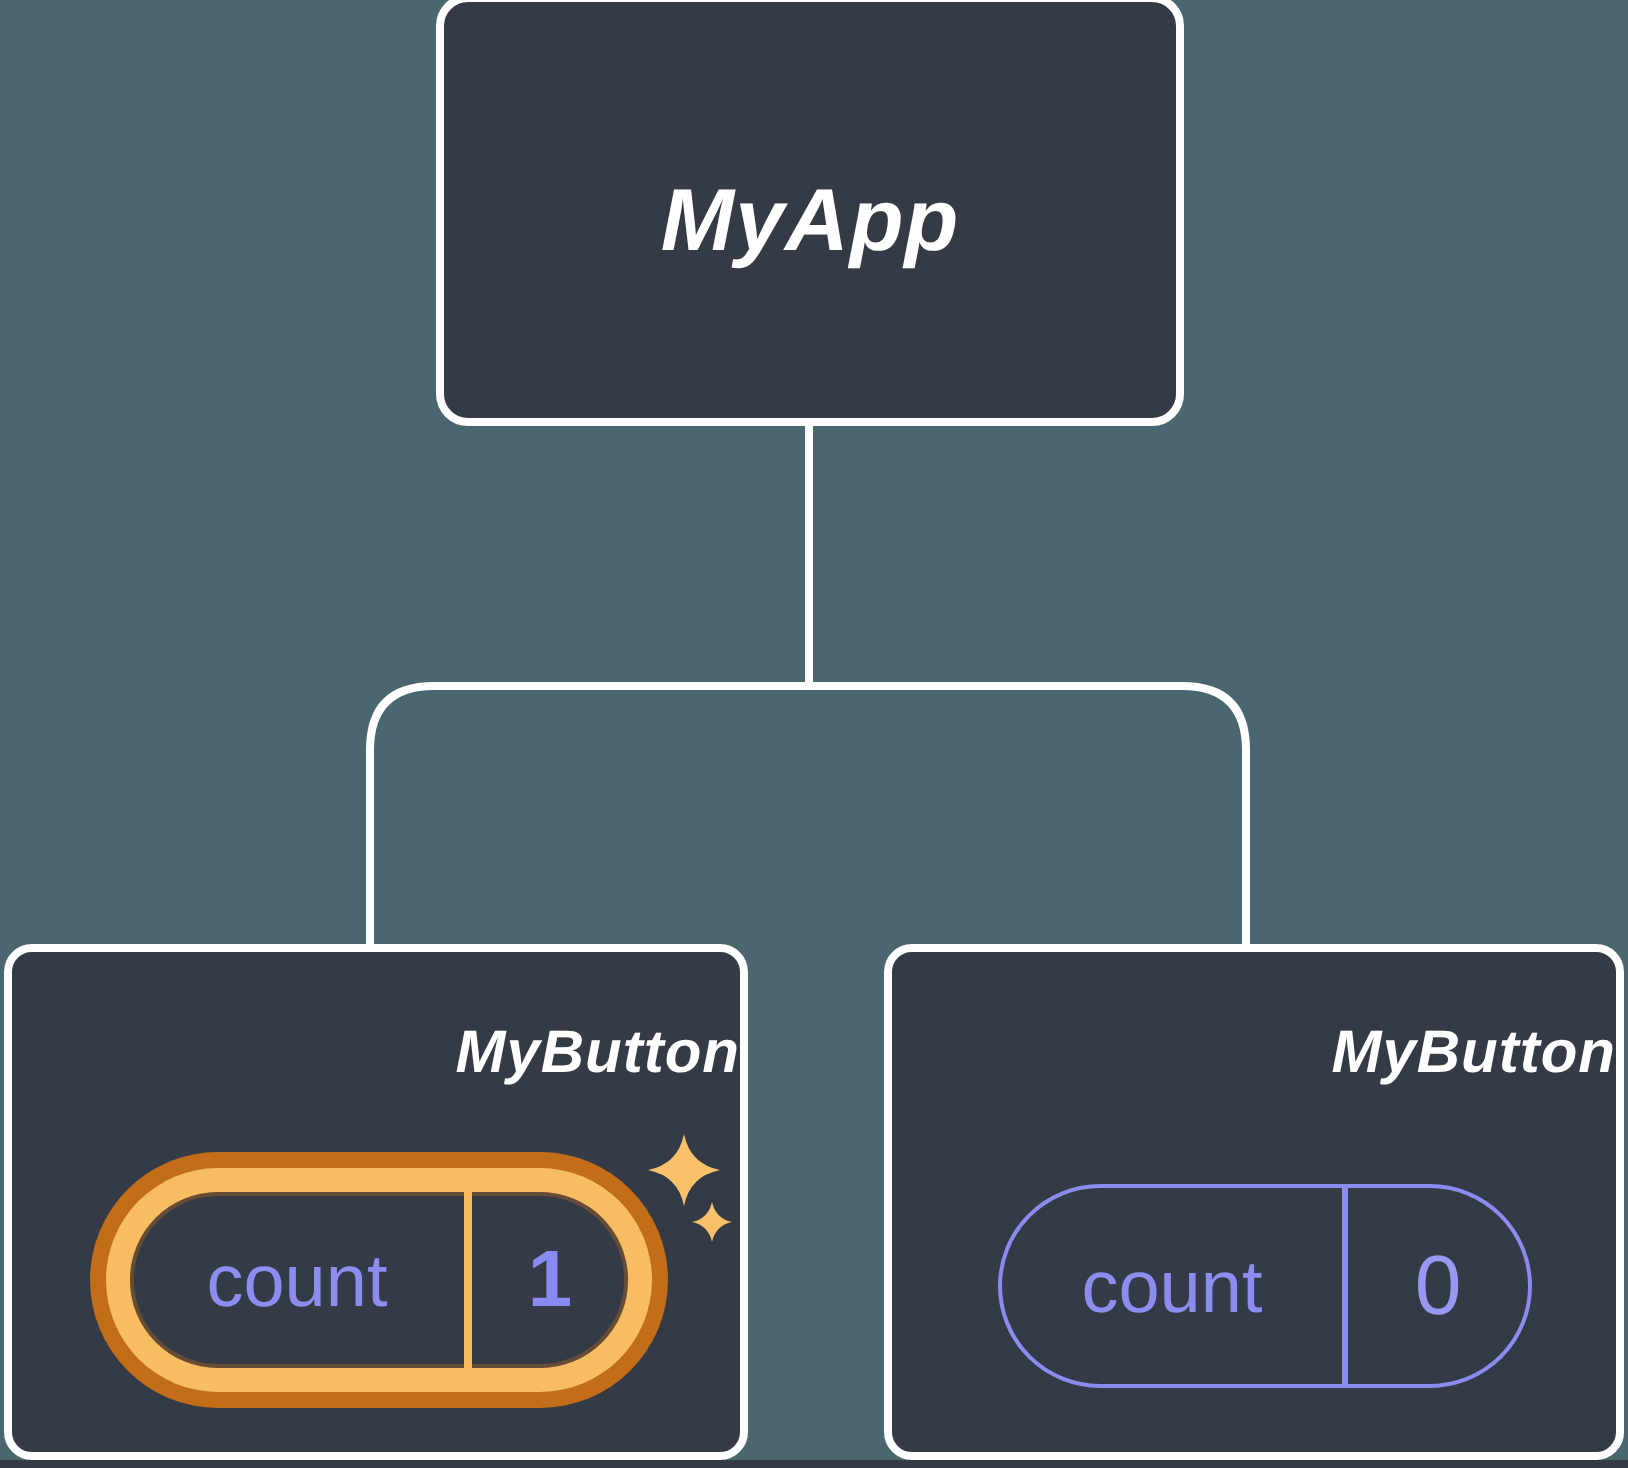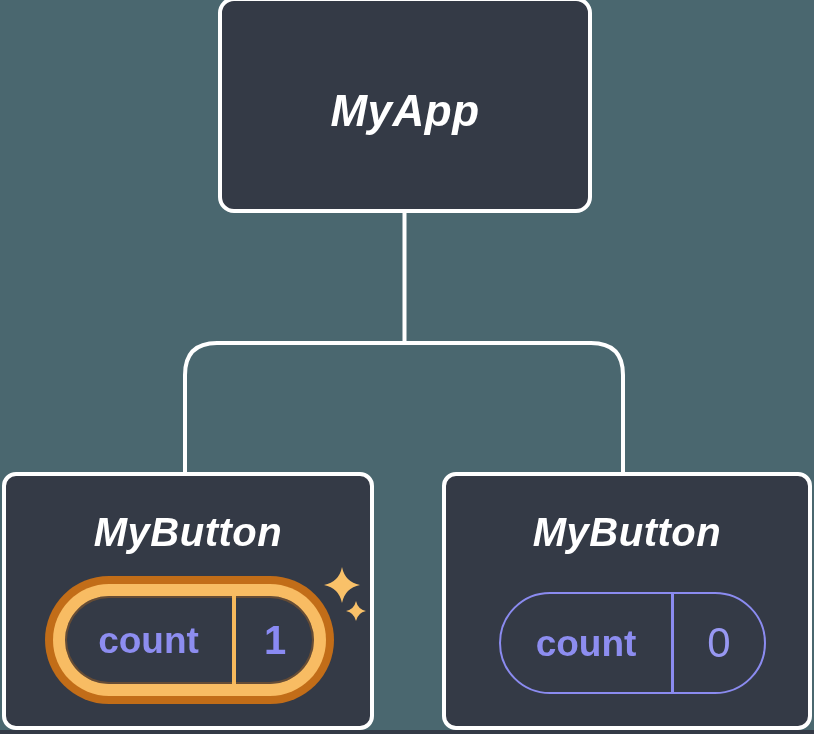--- a/index.html
+++ b/index.html
@@ -32,22 +32,22 @@
   .node-label{
     color:#FFFFFF;
     font-size:44px;
     font-weight:600;
     letter-spacing:0.5px;
     line-height:1;
     font-style:italic;
   }
   .child-label{
     position:absolute;left:0;right:0;top:36px;
-    text-align:center;
-    font-size:40px;
+    text-align:right;
+    font-size:30px;
   }
 
   
   .pill-hot{
     position:absolute;left:39px;top:100px;
     width:289px;height:128px;
     background:#C26D18;
     border-radius:64px;
     padding:8px;
     box-sizing:border-box;
@@ -82,21 +82,21 @@
     display:flex;
     overflow:hidden;
   }
   .pill-plain .seg-name{flex:1;display:flex;align-items:center;justify-content:center;}
   .pill-plain .divider{width:3px;background:#8B8BF0;}
   .pill-plain .seg-value{width:90px;display:flex;align-items:center;justify-content:center;}
 
   .state-name{
     color:#8D8DF0;
     font-size:37px;
-    font-weight:700;
+    font-weight:400;
     line-height:1;
   }
   .state-value-hot{
     color:#8A8AF3;
     font-size:40px;
     font-weight:700;
     line-height:1;
   }
   .state-value-plain{
     color:#9898F2;

